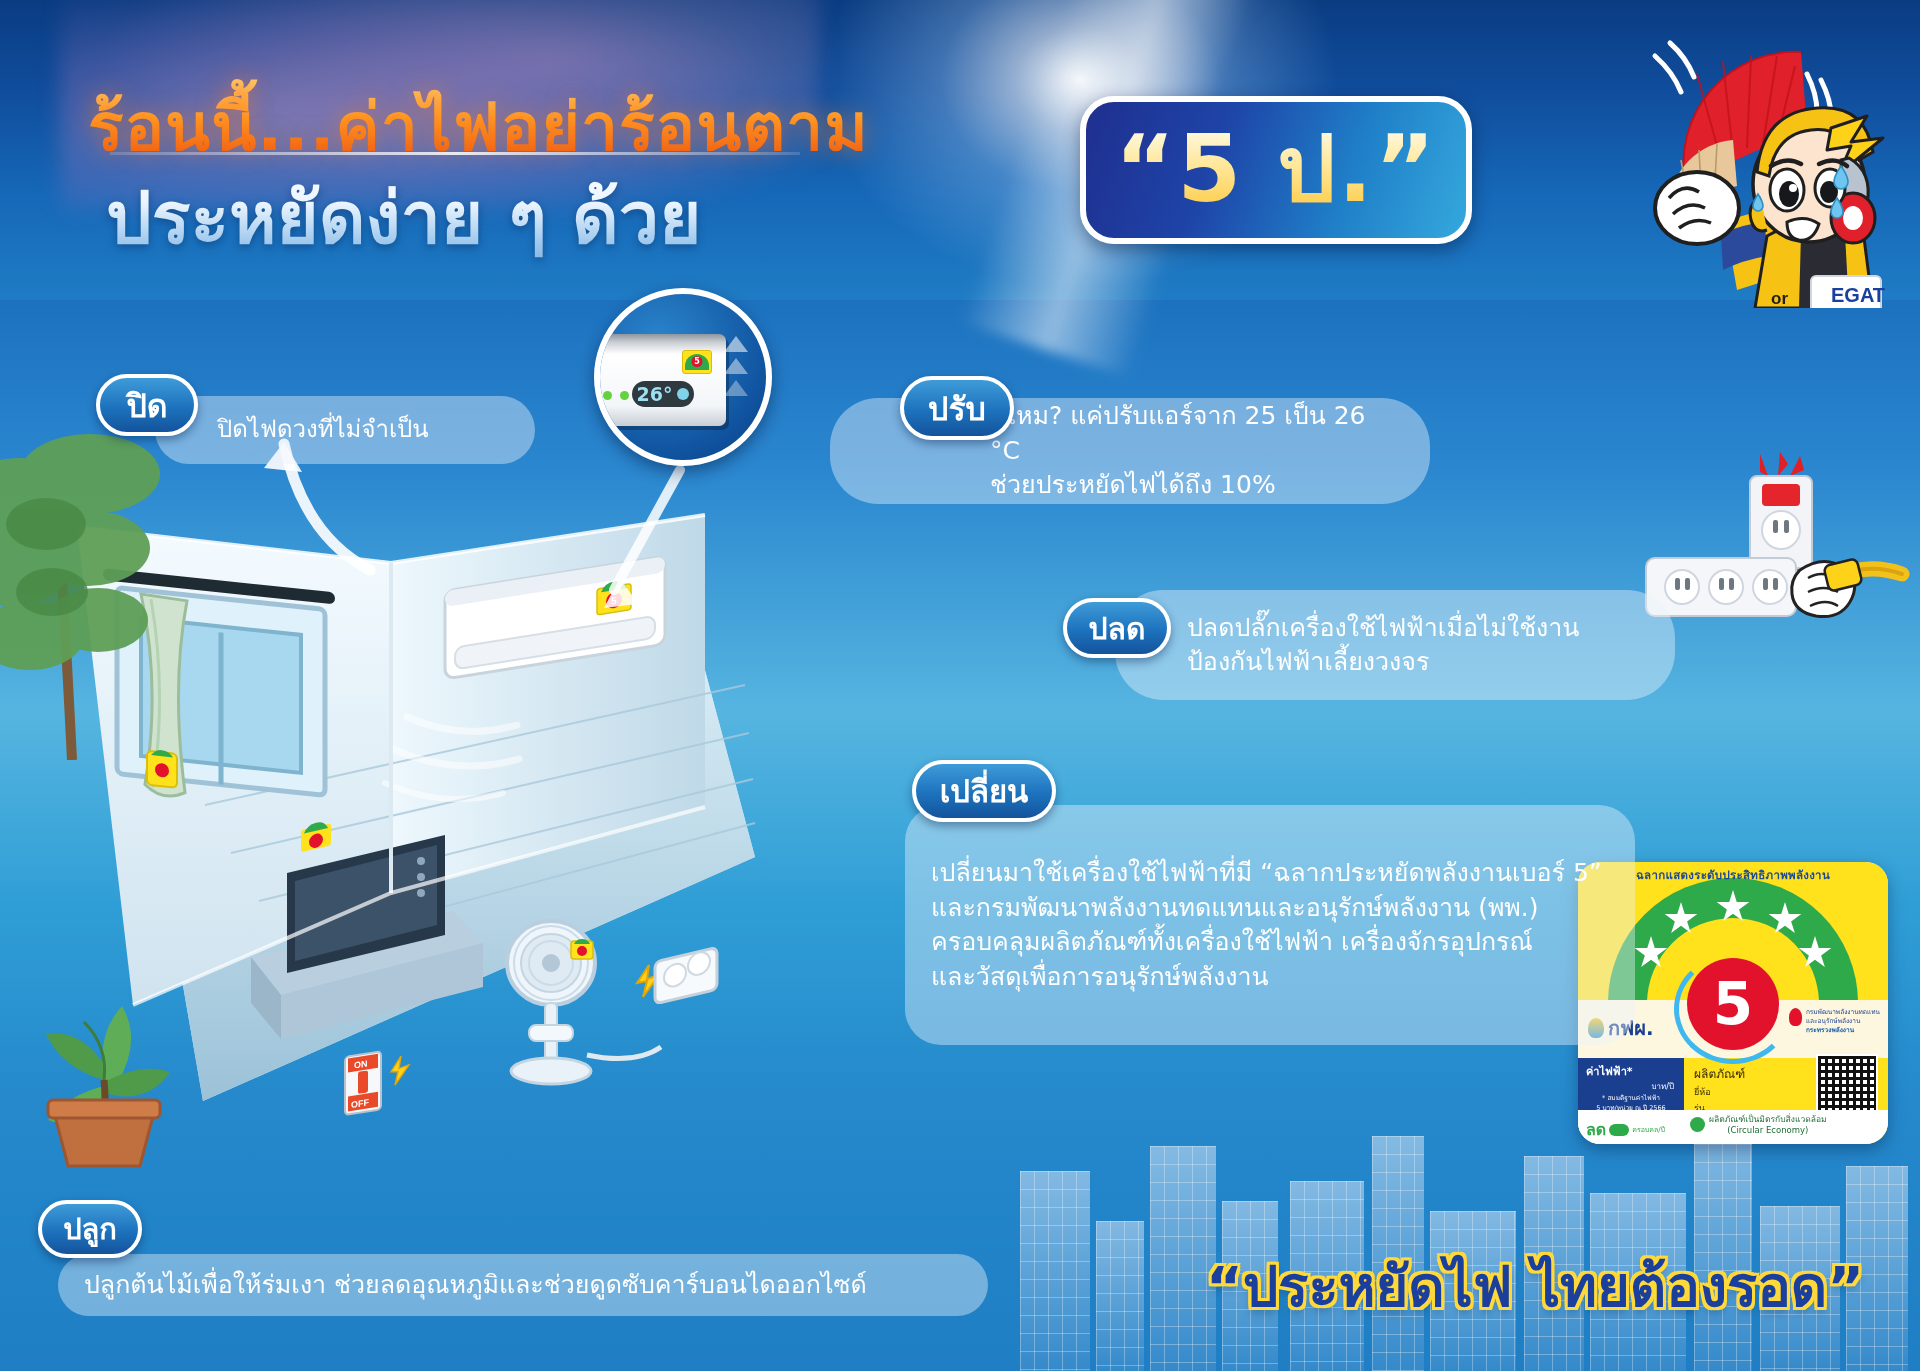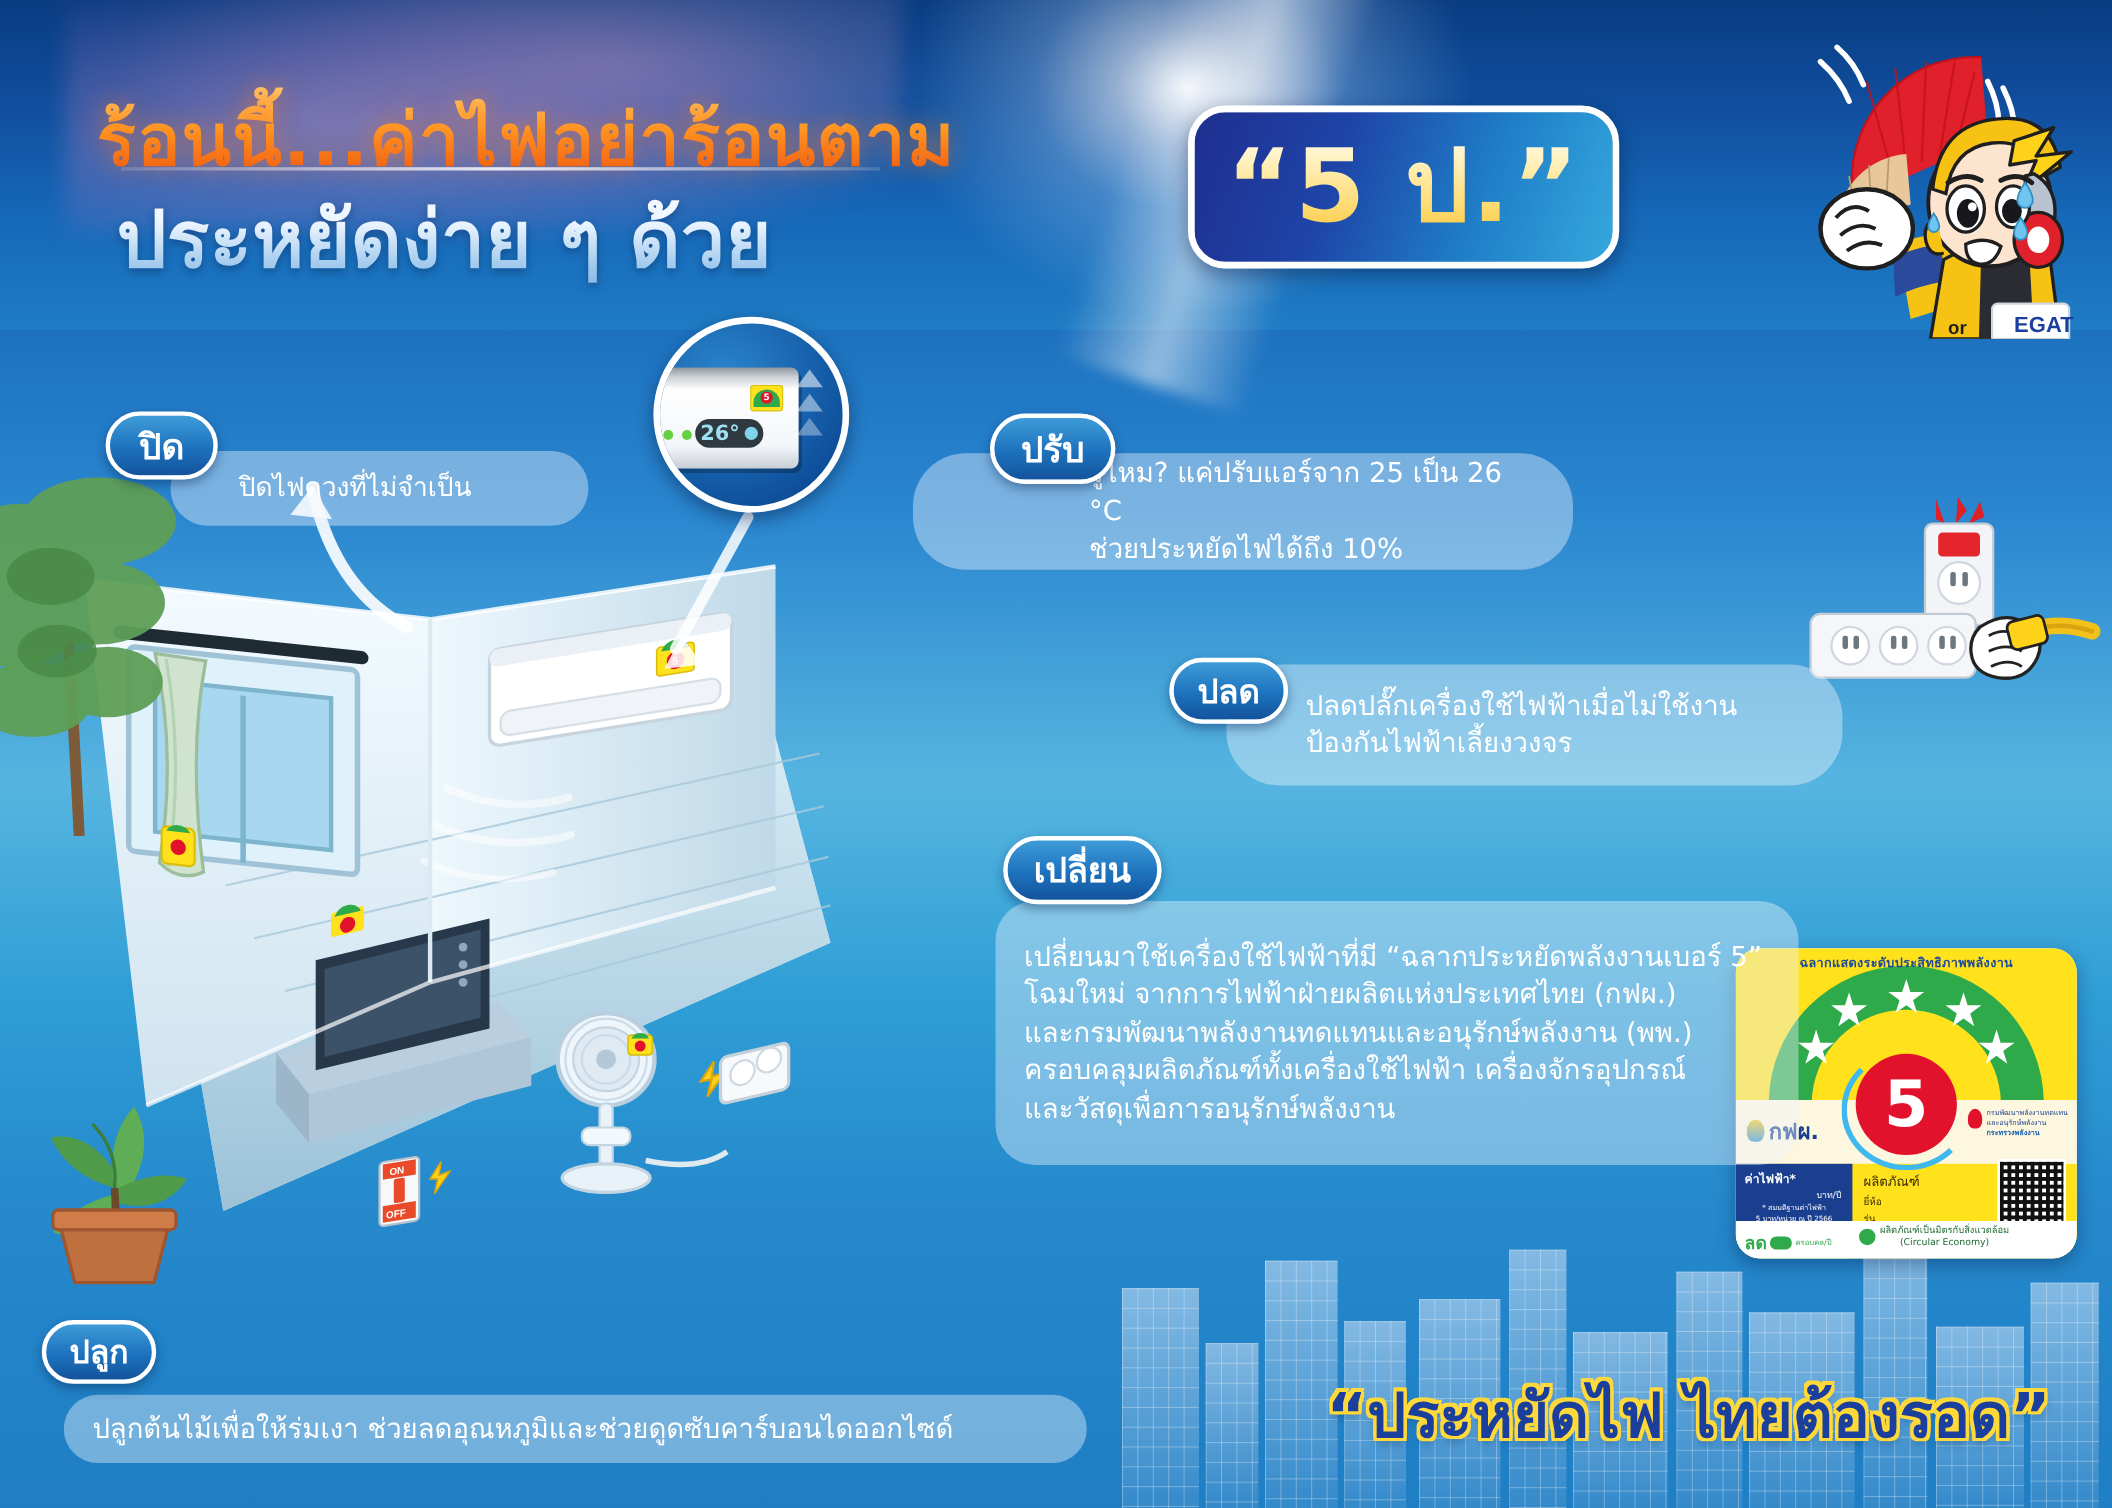--- a/index.html
+++ b/index.html
@@ -53,21 +53,21 @@
 
   
   .mascot{position:absolute;left:1625px;top:8px;width:300px;height:300px;}
 
   
   .plabel{position:absolute;border-radius:40px;border:4px solid #ffffff;
     background:linear-gradient(180deg,#3e9bd8 0%,#1d72bd 55%,#14539c 100%);
     color:#fff;font-weight:bold;display:flex;align-items:center;justify-content:center;
     box-shadow:0 4px 10px rgba(0,25,70,.40);z-index:6;}
   .bubble{position:absolute;border-radius:48px;background:rgba(233,242,252,.42);
-    color:#ffffff;display:flex;align-items:center;z-index:5;margin-top:14px;}
+    color:#ffffff;display:flex;align-items:center;z-index:5;}
   .bubble .txt{padding:0 30px;line-height:1.38;}
 
   
   .room{position:absolute;left:55px;top:505px;width:720px;height:640px;}
 
   
   .plugart{position:absolute;left:1640px;top:450px;width:270px;height:190px;}
 
   
   .elabel{position:absolute;left:1578px;top:862px;width:310px;height:282px;border-radius:22px;overflow:hidden;
@@ -322,21 +322,20 @@
 
       <path d="M196 128 q30 -16 66 -4" stroke="#f2c21b" stroke-width="15" fill="none" stroke-linecap="round"></path>
       <path d="M196 128 q30 -16 66 -4" stroke="#d9a40f" stroke-width="4" fill="none" stroke-linecap="round"></path>
       <rect x="186" y="112" width="34" height="26" rx="6" fill="#ffd21a" stroke="#222" stroke-width="2.5" transform="rotate(-14 203 125)"></rect>
     </svg>
   </div>
 
   <div class="bubble" style="left:905px;top:805px;width:730px;height:240px;border-radius:36px;">
     <div class="txt" style="font-size:25px;padding:0 26px;">
       <div>เปลี่ยนมาใช้เครื่องใช้ไฟฟ้าที่มี “ฉลากประหยัดพลังงานเบอร์ 5”</div>
-      <div>โฉมใหม่ จากการไฟฟ้าฝ่ายผลิตแห่งประเทศไทย (กฟผ.)</div>
       <div>และกรมพัฒนาพลังงานทดแทนและอนุรักษ์พลังงาน (พพ.)</div>
       <div>ครอบคลุมผลิตภัณฑ์ทั้งเครื่องใช้ไฟฟ้า เครื่องจักรอุปกรณ์</div>
       <div>และวัสดุเพื่อการอนุรักษ์พลังงาน</div>
     </div>
   </div>
   <div class="plabel" style="left:912px;top:760px;width:136px;height:54px;font-size:31px;">
     <span>เปลี่ยน</span>
   </div>
 
   <div class="elabel">

